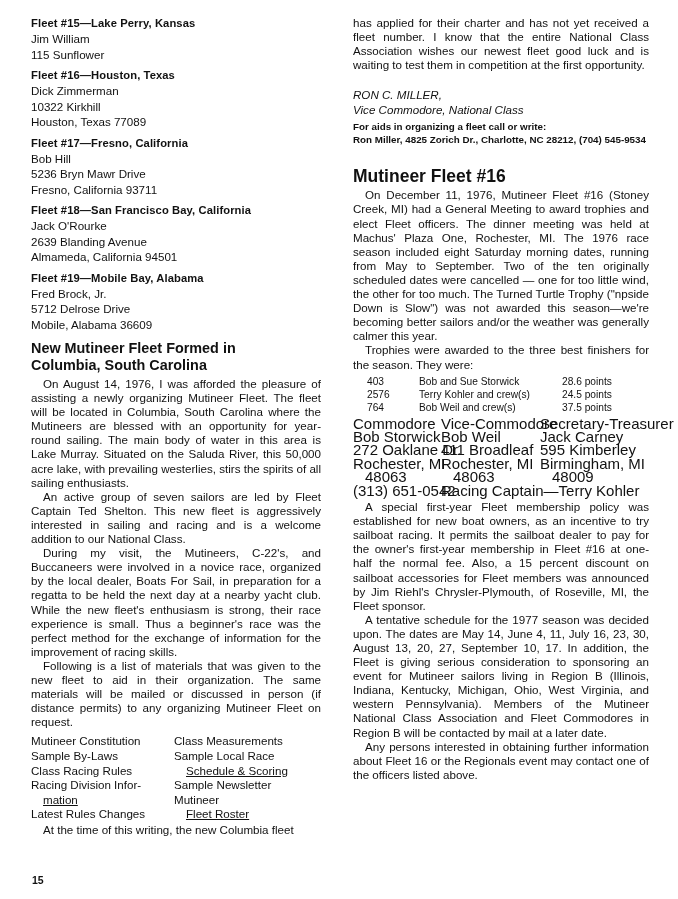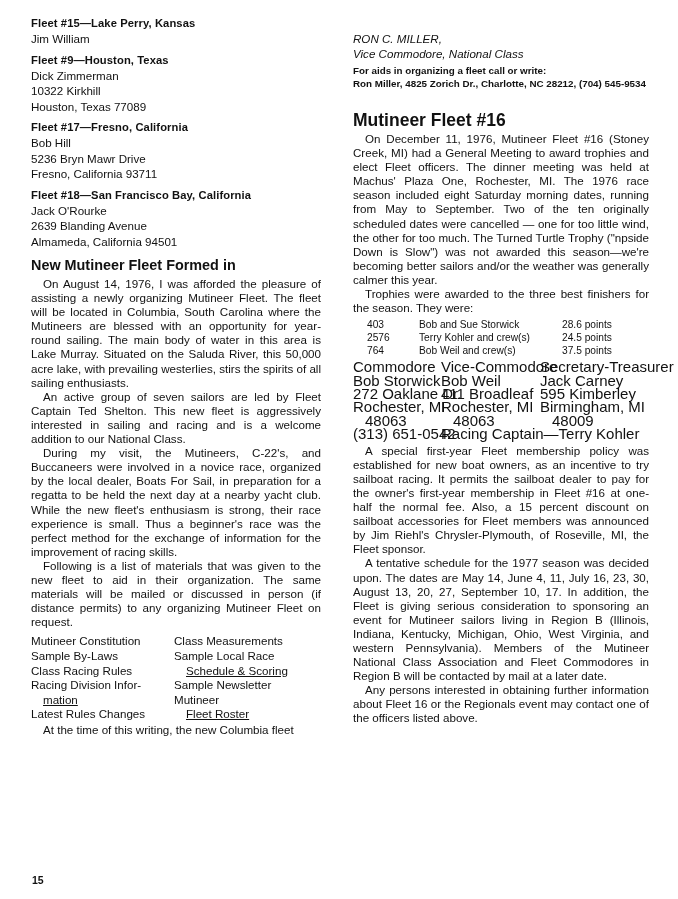--- a/index.html
+++ b/index.html
@@ -29,42 +29,50 @@
   .officers .ind { padding-left: 12px; }
   .page-num { position: absolute; left: 32px; top: 874px; font-size: 10.5px; font-weight: bold; }
 </style>
 </head>
 <body>
 
 <div class="col col-left">
   <div class="fleet">
     <div class="fleet-head">Fleet #15—Lake Perry, Kansas</div>
     <div class="addr">Jim William</div>
+    <div class="addr">115 Sunflower</div>
   </div>
   <div class="fleet">
-    <div class="fleet-head">Fleet #9—Houston, Texas</div>
+    <div class="fleet-head">Fleet #16—Houston, Texas</div>
     <div class="addr">Dick Zimmerman</div>
     <div class="addr">10322 Kirkhill</div>
     <div class="addr">Houston, Texas 77089</div>
   </div>
   <div class="fleet">
     <div class="fleet-head">Fleet #17—Fresno, California</div>
     <div class="addr">Bob Hill</div>
     <div class="addr">5236 Bryn Mawr Drive</div>
     <div class="addr">Fresno, California 93711</div>
   </div>
   <div class="fleet">
     <div class="fleet-head">Fleet #18—San Francisco Bay, California</div>
     <div class="addr">Jack O'Rourke</div>
     <div class="addr">2639 Blanding Avenue</div>
     <div class="addr">Almameda, California 94501</div>
   </div>
+  <div class="fleet">
+    <div class="fleet-head">Fleet #19—Mobile Bay, Alabama</div>
+    <div class="addr">Fred Brock, Jr.</div>
+    <div class="addr">5712 Delrose Drive</div>
+    <div class="addr">Mobile, Alabama 36609</div>
+  </div>
 
   <h2 class="sec">
     <span>New Mutineer Fleet Formed in</span><br>
+    <span>Columbia, South Carolina</span>
   </h2>
   <p class="j">On August 14, 1976, I was afforded the pleasure of assisting a newly organizing Mutineer Fleet. The fleet will be located in Columbia, South Carolina where the Mutineers are blessed with an opportunity for year-round sailing. The main body of water in this area is Lake Murray. Situated on the Saluda River, this 50,000 acre lake, with prevailing westerlies, stirs the spirits of all sailing enthusiasts.</p>
   <p class="j">An active group of seven sailors are led by Fleet Captain Ted Shelton. This new fleet is aggressively interested in sailing and racing and is a welcome addition to our National Class.</p>
   <p class="j">During my visit, the Mutineers, C-22's, and Buccaneers were involved in a novice race, organized by the local dealer, Boats For Sail, in preparation for a regatta to be held the next day at a nearby yacht club. While the new fleet's enthusiasm is strong, their race experience is small. Thus a beginner's race was the perfect method for the exchange of information for the improvement of racing skills.</p>
   <p class="j">Following is a list of materials that was given to the new fleet to aid in their organization. The same materials will be mailed or discussed in person (if distance permits) to any organizing Mutineer Fleet on request.</p>
 
   <div class="materials">
     <div>Mutineer Constitution</div>
     <div>Class Measurements</div>
     <div>Sample By-Laws</div>
@@ -75,20 +83,21 @@
     <div>Sample Newsletter</div>
     <div class="ind">mation</div>
     <div>Mutineer</div>
     <div>Latest Rules Changes</div>
     <div class="ind">Fleet Roster</div>
   </div>
   <p class="j" style="text-align:left">At the time of this writing, the new Columbia fleet</p>
 </div>
 
 <div class="col col-right">
+  <p class="j noind">has applied for their charter and has not yet received a fleet number. I know that the entire National Class Association wishes our newest fleet good luck and is waiting to test them in competition at the first opportunity.</p>
   <div class="sig" style="margin-top:15px">RON C. MILLER,</div>
   <div class="sig">Vice Commodore, National Class</div>
   <div class="aids">
     <div>For aids in organizing a fleet call or write:</div>
     <div>Ron Miller, 4825 Zorich Dr., Charlotte, NC 28212, (704) 545-9534</div>
   </div>
 
   <h2 class="big" style="margin-top:20px">Mutineer Fleet #16</h2>
   <p class="j">On December 11, 1976, Mutineer Fleet #16 (Stoney Creek, MI) had a General Meeting to award trophies and elect Fleet officers. The dinner meeting was held at Machus' Plaza One, Rochester, MI. The 1976 race season included eight Saturday morning dates, running from May to September. Two of the ten originally scheduled dates were cancelled — one for too little wind, the other for too much. The Turned Turtle Trophy ("npside Down is Slow") was not awarded this season—we're becoming better sailors and/or the weather was generally calmer this year.</p>
   <p class="j">Trophies were awarded to the three best finishers for the season. They were:</p>

